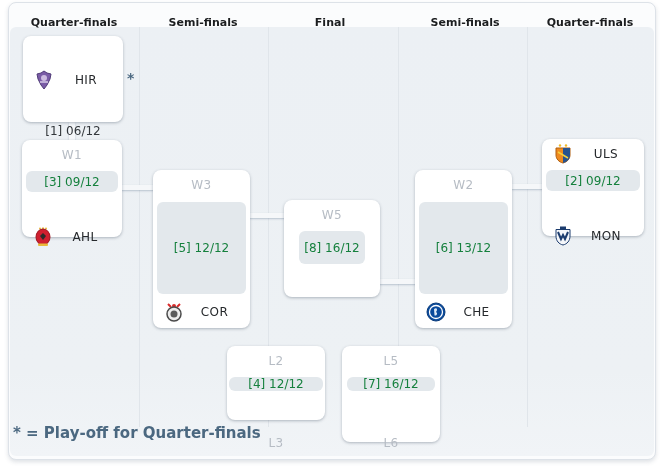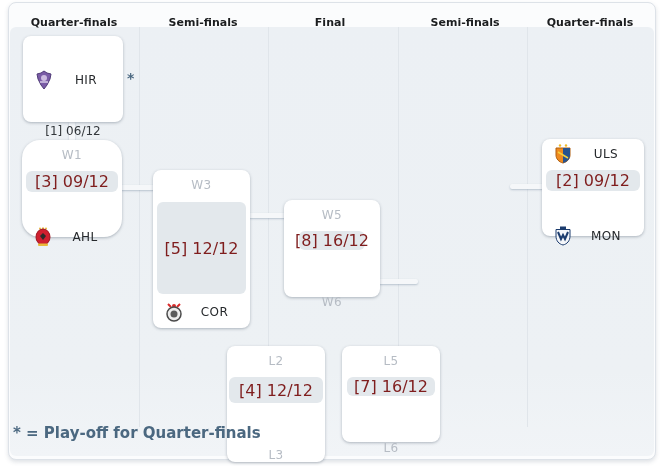--- a/index.html
+++ b/index.html
@@ -31,21 +31,21 @@
     box-shadow:0 1px 3px rgba(90,105,120,.45);
     display:flex; flex-direction:column; z-index:3;
   }
   .team-row { display:flex; align-items:center; min-height:0; }
   .team-row .logo { width:22px; height:20px; margin-left:10px; display:flex; align-items:center; justify-content:center; flex:none; }
   .team-row .code { flex:1; text-align:center; font-size:12px; color:#26292c; letter-spacing:.4px; margin-right:6px; white-space:nowrap; }
   .slot-row { display:flex; align-items:center; justify-content:center; color:#b6bcc4; font-size:12px; letter-spacing:.4px; }
   .score-box {
     background:#e3e8ec; border-radius:6px; margin:1px 4px;
     display:flex; align-items:center; justify-content:center;
-    font-size:16px; color:#7f1d1d; white-space:nowrap;
+    font-size:12px; color:#15803d; white-space:nowrap;
   }
   .score-plain {
     display:flex; align-items:center; justify-content:center;
     font-size:12px; color:#33373b; white-space:nowrap;
   }
   .conn { position:absolute; background:#f5f7f9; border-radius:2px; box-shadow:0 1px 2px rgba(120,140,160,.45); z-index:2; }
   .playoff-asterisk {
     position:absolute; left:127px; top:70px; font-size:14px; font-weight:bold; color:#4b6880; z-index:3;
   }
   .footnote {
@@ -99,21 +99,21 @@
             <rect x="5" y="4" width="2.5" height="12" fill="#4f7fb5"></rect>
             <rect x="10.5" y="4" width="2.5" height="12" fill="#4f7fb5"></rect>
             <rect x="8" y="3" width="2" height="14" fill="#e8eef5"></rect>
           </svg>
       </span>
       <span class="code">AUC</span>
     </div>
   </div>
   <div class="playoff-asterisk">*</div>
 
-  <div class="card" style="left:22px; top:140px; width:100px; height:97px;border-radius:18px;">
+  <div class="card" style="left:22px; top:140px; width:100px; height:97px;">
     <div class="slot-row h30">W1</div>
     <div class="score-box" style="height:31px;">[3] 09/12</div>
     <div class="team-row flex1">
       <span class="logo">
         <svg width="16" height="20" viewBox="0 0 16 20">
             <circle cx="5" cy="1.5" r="1" fill="#e9b93b"></circle>
             <circle cx="8" cy="1.2" r="1" fill="#e9b93b"></circle>
             <circle cx="11" cy="1.5" r="1" fill="#e9b93b"></circle>
             <ellipse cx="8" cy="10" rx="7" ry="8" fill="#cf1f2f" stroke="#9e1620"></ellipse>
             <path d="M8 6 L11 9 L8 13 L5 9 Z" fill="#2b2b2b"></path>
@@ -136,23 +136,36 @@
             <circle cx="10" cy="12" r="3.5" fill="#5a5a5a"></circle>
           </svg>
       </span>
       <span class="code">COR</span>
     </div>
   </div>
 
   <div class="card" style="left:284px; top:200px; width:96px; height:97px;">
     <div class="slot-row h30">W5</div>
     <div class="score-box" style="height:33px; margin:1px 15px;">[8] 16/12</div>
-    <div class="slot-row flex1">W6</div>
-  </div>
-
+  </div>
+
+  <div class="card" style="left:415px; top:170px; width:97px; height:158px;">
+    <div class="slot-row h30">W2</div>
+    <div class="score-box flex1" style="margin:2px 4px;">[6] 13/12</div>
+    <div class="team-row" style="height:32px; flex:none;">
+      <span class="logo">
+        <svg width="20" height="20" viewBox="0 0 20 20">
+            <circle cx="10" cy="10" r="9" fill="#0a4a9c" stroke="#083a7a"></circle>
+            <circle cx="10" cy="10" r="6.5" fill="none" stroke="#ffffff" stroke-width="1.3"></circle>
+            <path d="M8 7 C11 5 12 8 10 10 C12 11 11 14 8.5 13.5 L8 7" fill="#dce8f5"></path>
+          </svg>
+      </span>
+      <span class="code">CHE</span>
+    </div>
+  </div>
 
   <div class="card" style="left:542px; top:139px; width:102px; height:97px;">
     <div class="team-row h30">
       <span class="logo">
         <svg width="18" height="20" viewBox="0 0 18 20">
             <circle cx="6" cy="1.5" r="1.2" fill="#f2b824"></circle>
             <circle cx="12" cy="1.5" r="1.2" fill="#f2b824"></circle>
             <path d="M2 4 H16 V11 C16 15 13 18 9 19 C5 18 2 15 2 11 Z" fill="#ef8a1f" stroke="#b05e10"></path>
             <path d="M9 4 H16 V11 C16 15 13 18 9 19 Z" fill="#27538f"></path>
             <path d="M4 8 L14 14" stroke="#f5d13e" stroke-width="1.5"></path>
@@ -166,21 +179,21 @@
         <svg width="18" height="20" viewBox="0 0 18 20">
             <rect x="6" y="0.5" width="6" height="2.5" fill="#1c3c6e"></rect>
             <path d="M2 3.5 H16 V10 C16 15 13 18 9 19 C5 18 2 15 2 10 Z" fill="#f5f7fa" stroke="#1c3c6e"></path>
             <path d="M4 6 L7 13 L9 9 L11 13 L14 6" fill="none" stroke="#1c3c6e" stroke-width="2"></path>
           </svg>
       </span>
       <span class="code">MON</span>
     </div>
   </div>
 
-  <div class="card" style="left:227px; top:346px; width:98px; height:116px;">
+  <div class="card" style="left:227px; top:346px; width:98px; height:74px;">
     <div class="slot-row h30">L2</div>
     <div class="score-box" style="height:33px; margin:1px 2px;">[4] 12/12</div>
     <div class="slot-row flex1">L3</div>
   </div>
 
   <div class="card" style="left:342px; top:346px; width:98px; height:96px;">
     <div class="slot-row h30">L5</div>
     <div class="score-box" style="height:33px; margin:1px 5px;">[7] 16/12</div>
     <div class="slot-row flex1">L6</div>
   </div>

